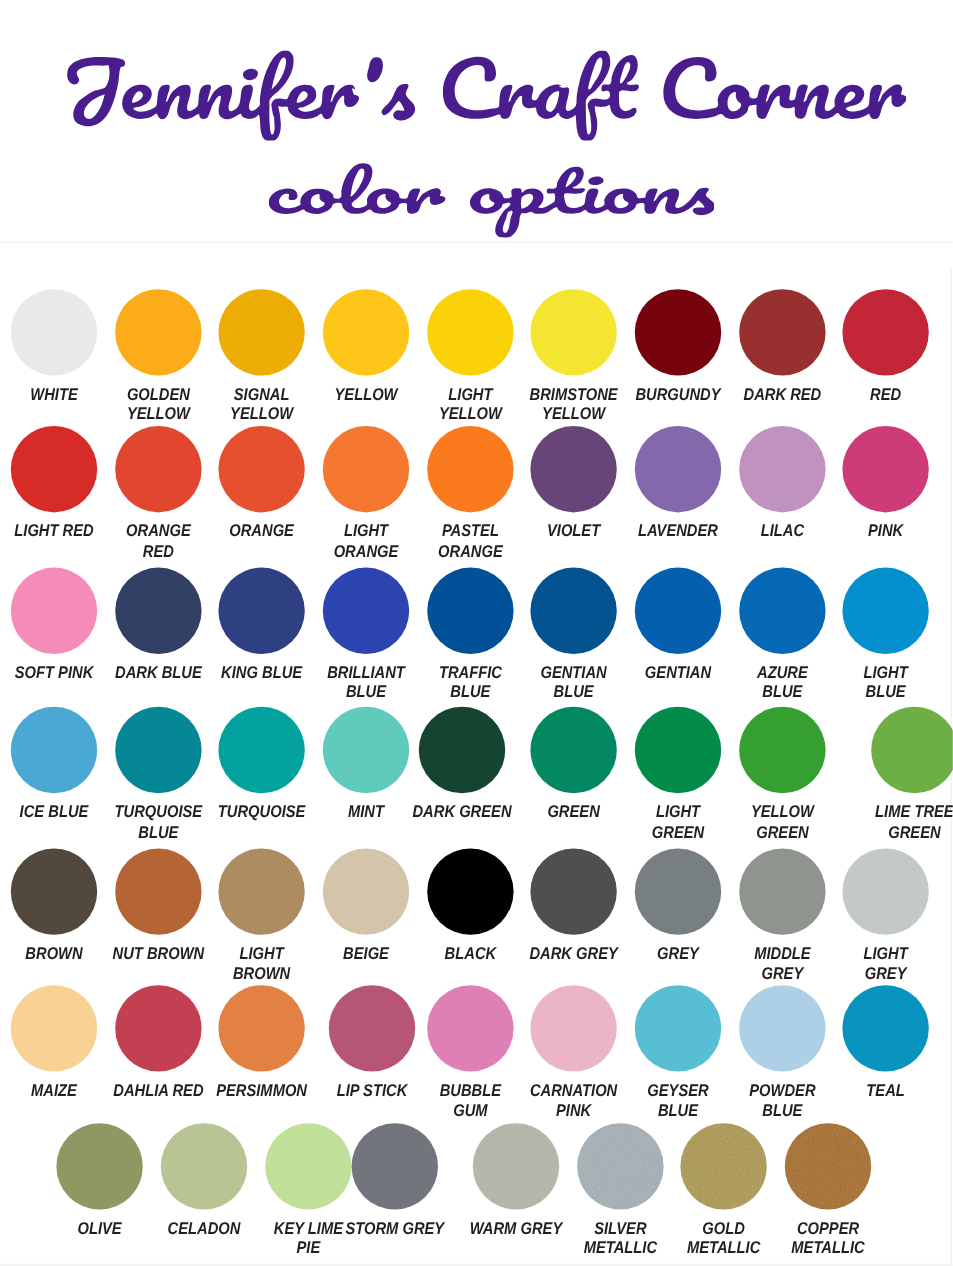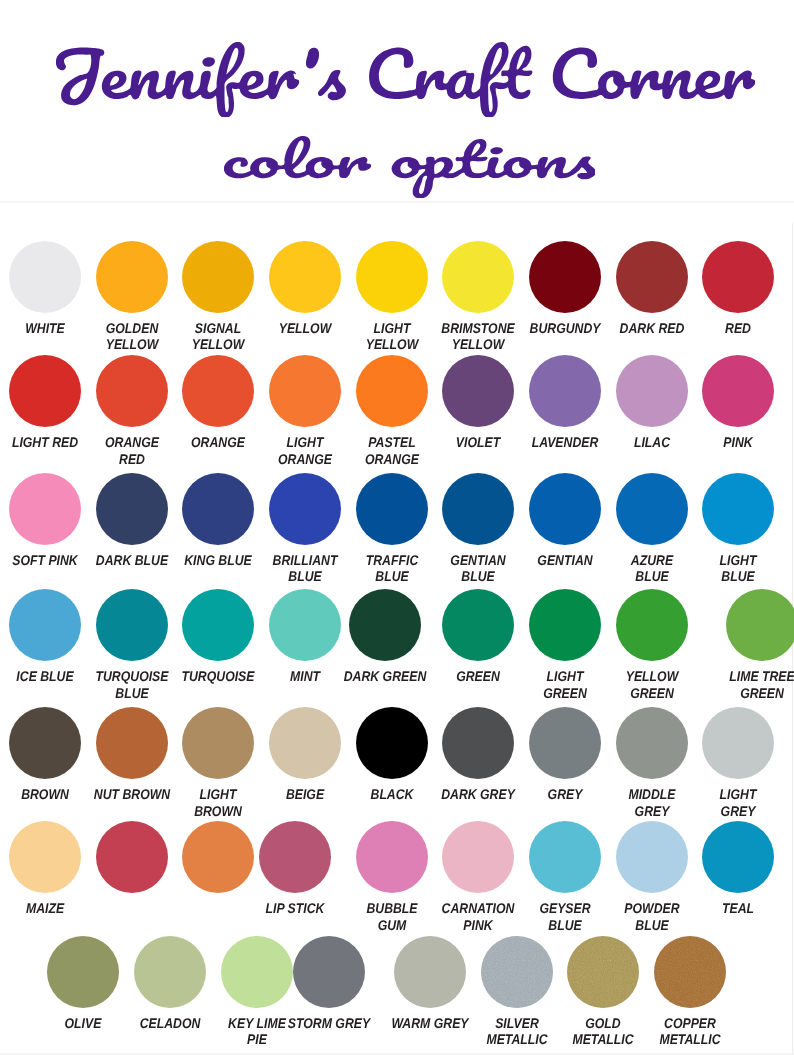--- a/index.html
+++ b/index.html
@@ -348,25 +348,31 @@
       </div>
       <div class="row" style="top: 619.8px;">
         <div class="cell" style="left: 9px;">
           <div class="swatch" style="background: rgb(248, 209, 147);"></div>
           <div class="label">
             <div>MAIZE</div>
           </div>
         </div>
         <div class="cell" style="left: 95.7px;">
           <div class="swatch" style="background: rgb(194, 64, 81);"></div>
+          <div class="label">
+            <div>DAHLIA RED</div>
+          </div>
         </div>
         <div class="cell" style="left: 182.3px;">
           <div class="swatch" style="background: rgb(227, 129, 69);"></div>
-        </div>
-        <div class="cell" style="left: 259px;">
+          <div class="label">
+            <div>PERSIMMON</div>
+          </div>
+        </div>
+        <div class="cell" style="left: 274px;">
           <div class="swatch" style="background: rgb(182, 86, 116);"></div>
           <div class="label">
             <div>LIP STICK</div>
           </div>
         </div>
         <div class="cell" style="left: 355.6px;">
           <div class="swatch" style="background: rgb(222, 127, 182);"></div>
           <div class="label">
             <div>BUBBLE</div>
             <div>GUM</div>

